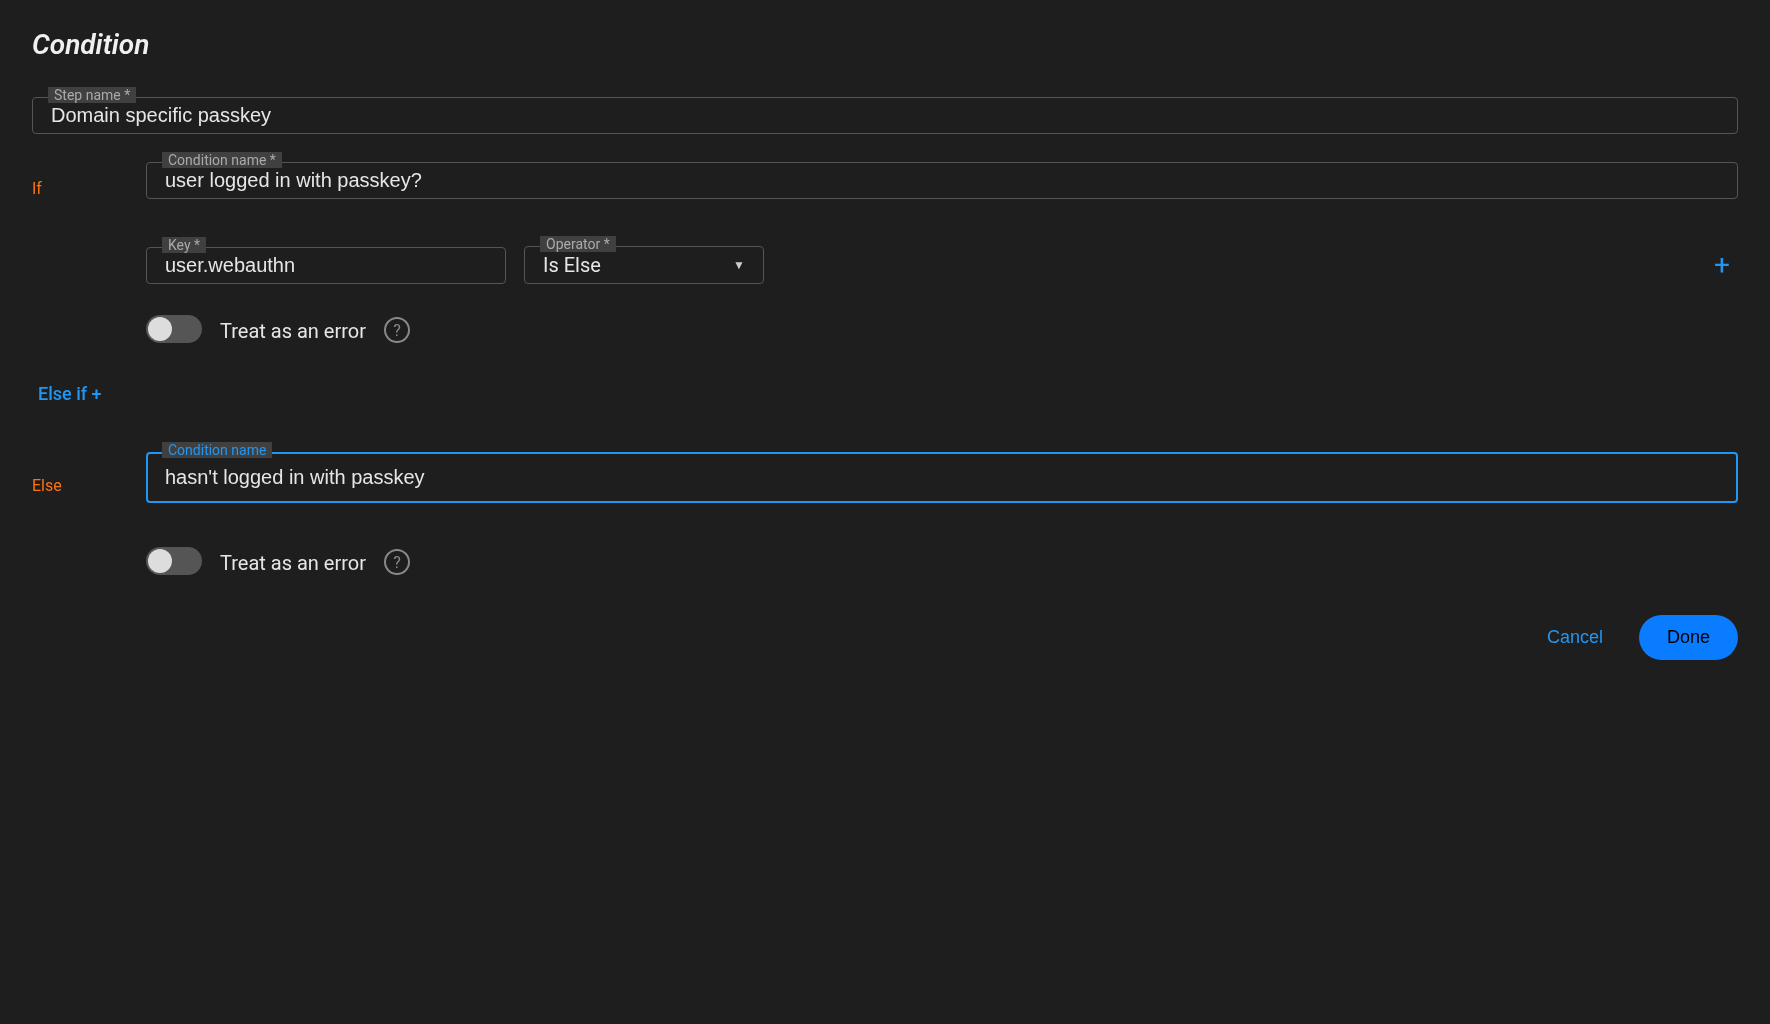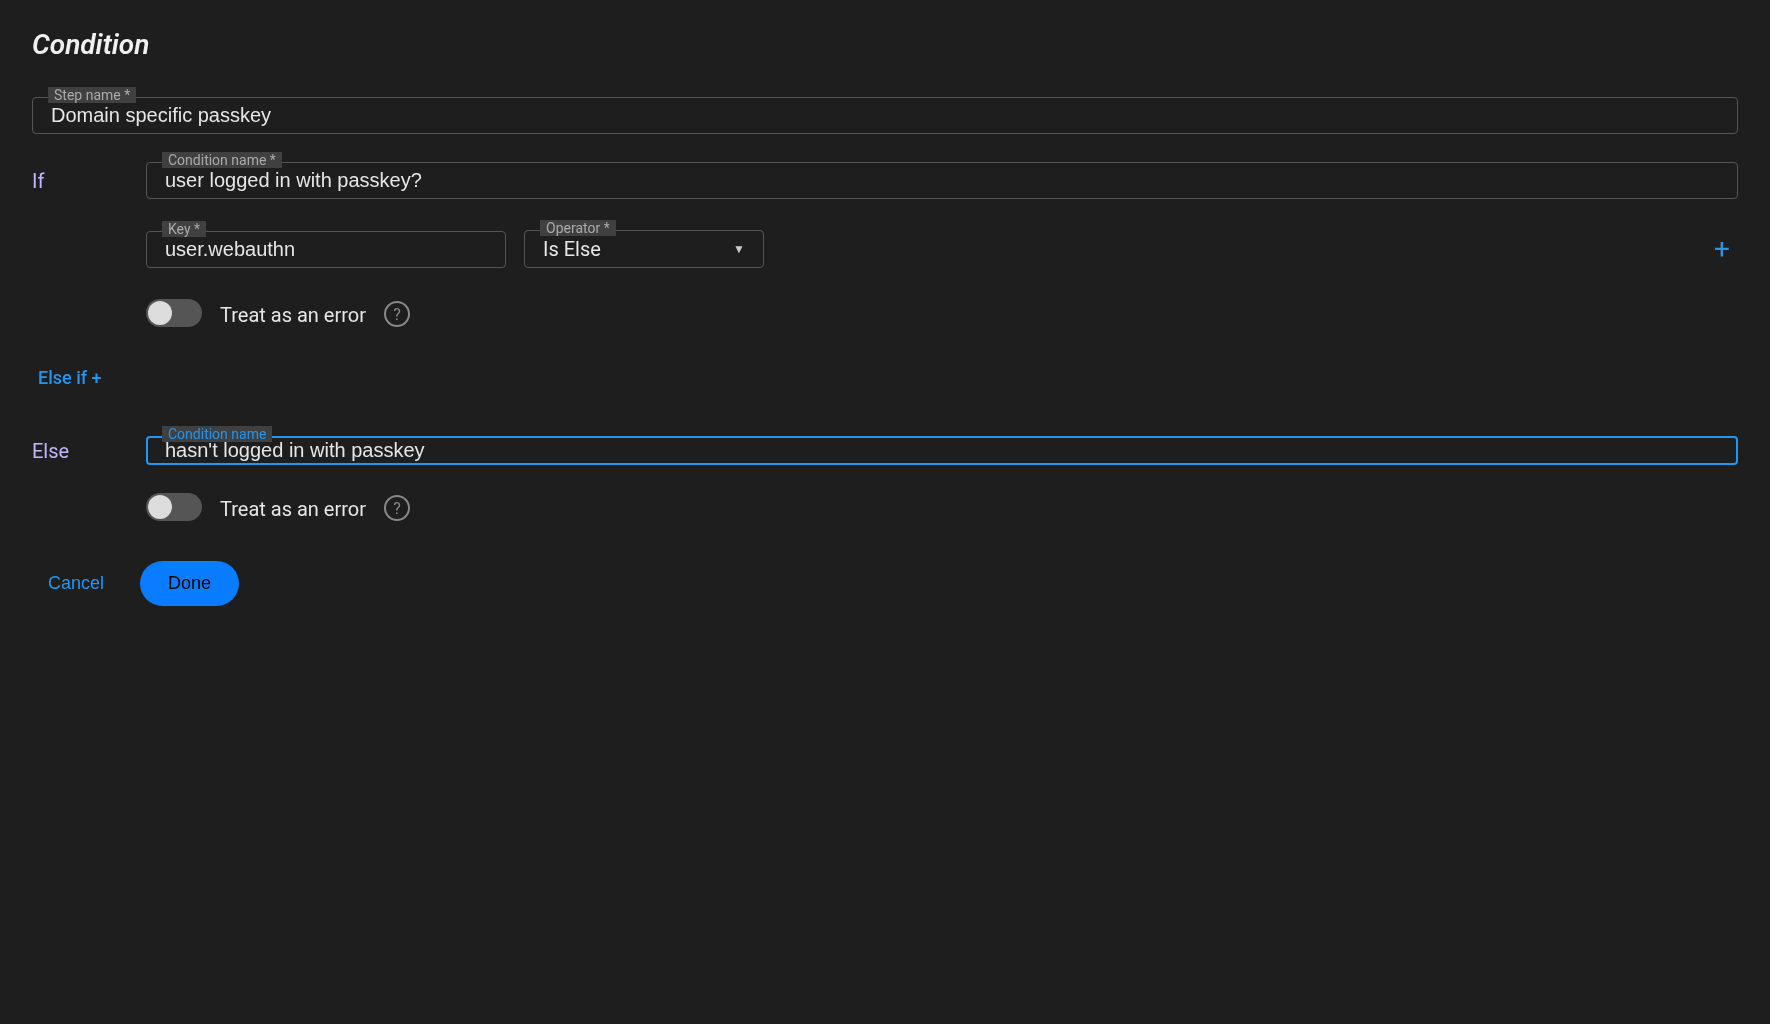--- a/index.html
+++ b/index.html
@@ -34,34 +34,34 @@
     background: transparent;
     border: 1px solid #555;
     border-radius: 4px;
     padding: 6px 18px;
     font-size: 20px;
     color: #e6e6e6;
     outline: none;
   }
   .field-input.focused {
     border: 2px solid #2196f3;
-    padding: 1px 17px;
+    padding: 12px 17px;
   }
   .field-label.focused {
     color: #2196f3;
   }
   .row {
     display: flex;
     align-items: center;
     gap: 24px;
     margin-bottom: 28px;
   }
   .branch-label {
-    font-size: 20px;
-    color: #c4b5fd;
+    font-size: 16px;
+    color: #f97316;
     width: 90px;
     flex-shrink: 0;
   }
   .indent {
     margin-left: 114px;
   }
   .key-operator-row {
     display: flex;
     align-items: center;
     gap: 18px;
@@ -128,20 +128,21 @@
   .elseif-link {
     color: #2196f3;
     font-size: 18px;
     font-weight: 500;
     cursor: pointer;
     margin-bottom: 48px;
     margin-left: 6px;
   }
   .footer {
     display: flex;
+    justify-content: flex-end;
     align-items: center;
     gap: 20px;
     margin-top: 30px;
   }
   .cancel-btn {
     color: #2196f3;
     font-size: 18px;
     font-weight: 500;
     background: none;
     border: none;
@@ -151,21 +152,21 @@
   .done-btn {
     background: #0a7cff;
     color: #000000;
     font-size: 18px;
     font-weight: 500;
     border: none;
     border-radius: 24px;
     padding: 12px 28px;
     cursor: pointer;
   }
-  .flex1 .field-wrap { flex: 1; margin-bottom: 0; }
+  .flex1 .field-wrap { flex: 1; margin-bottom: 16px; }
   .chevron { font-size: 12px; color: #ccc; }
 </style>
 </head>
 <body>
 
 <div class="title">Condition</div>
 
 <div class="field-wrap">
   <span class="field-label">Step name *</span>
   <input class="field-input" value="Domain specific passkey" style="">

